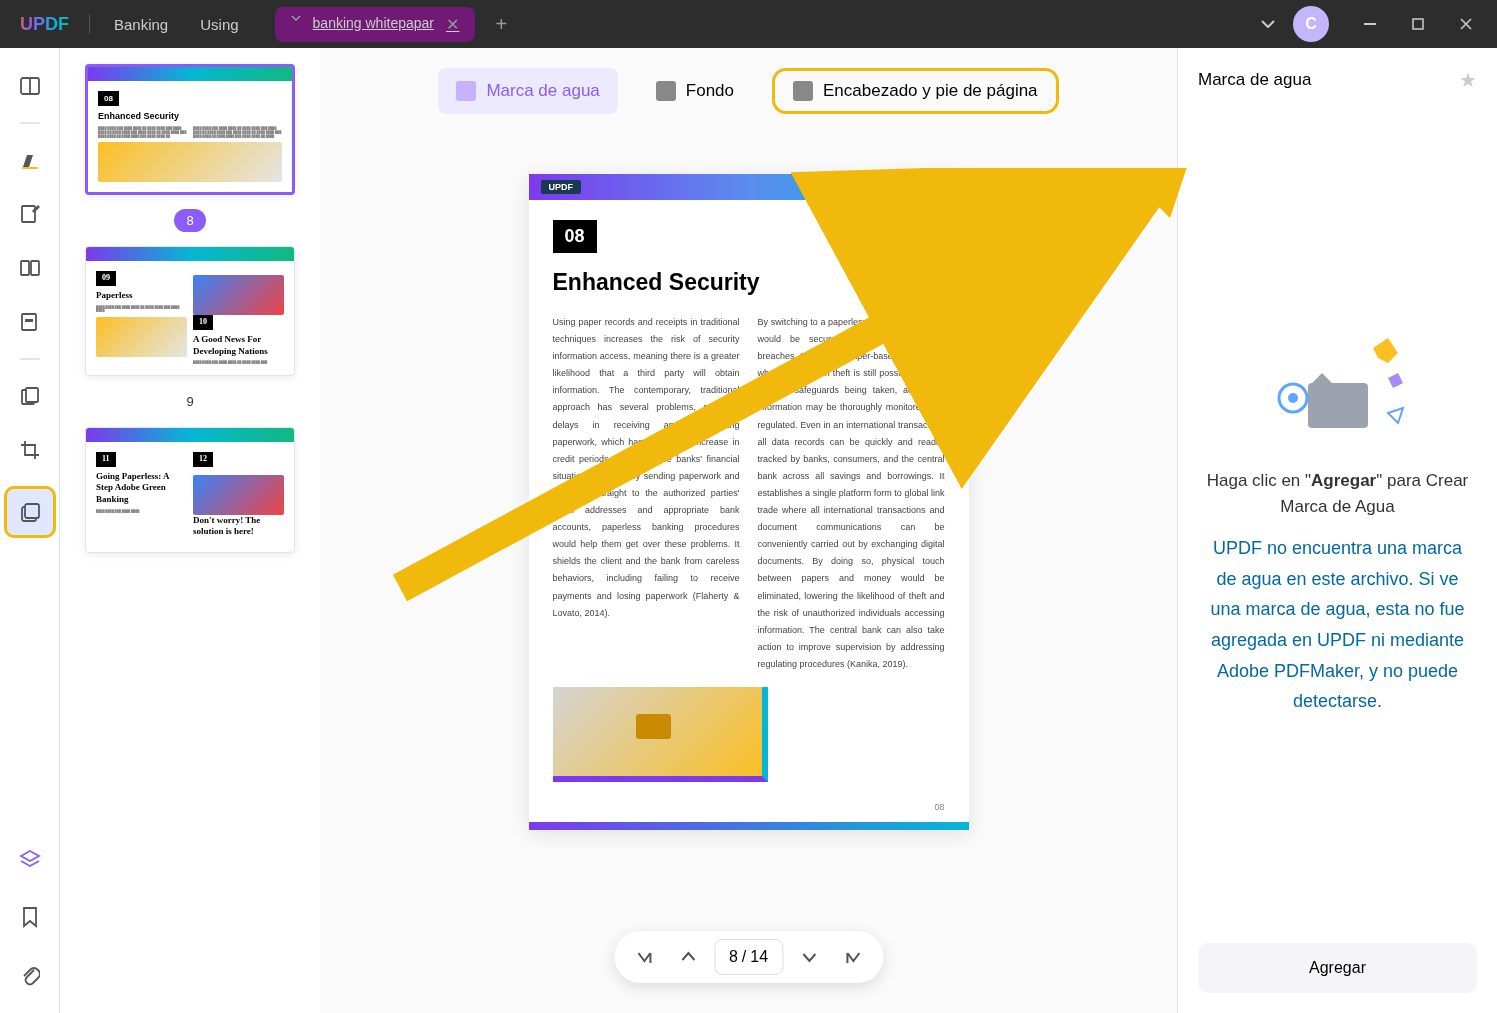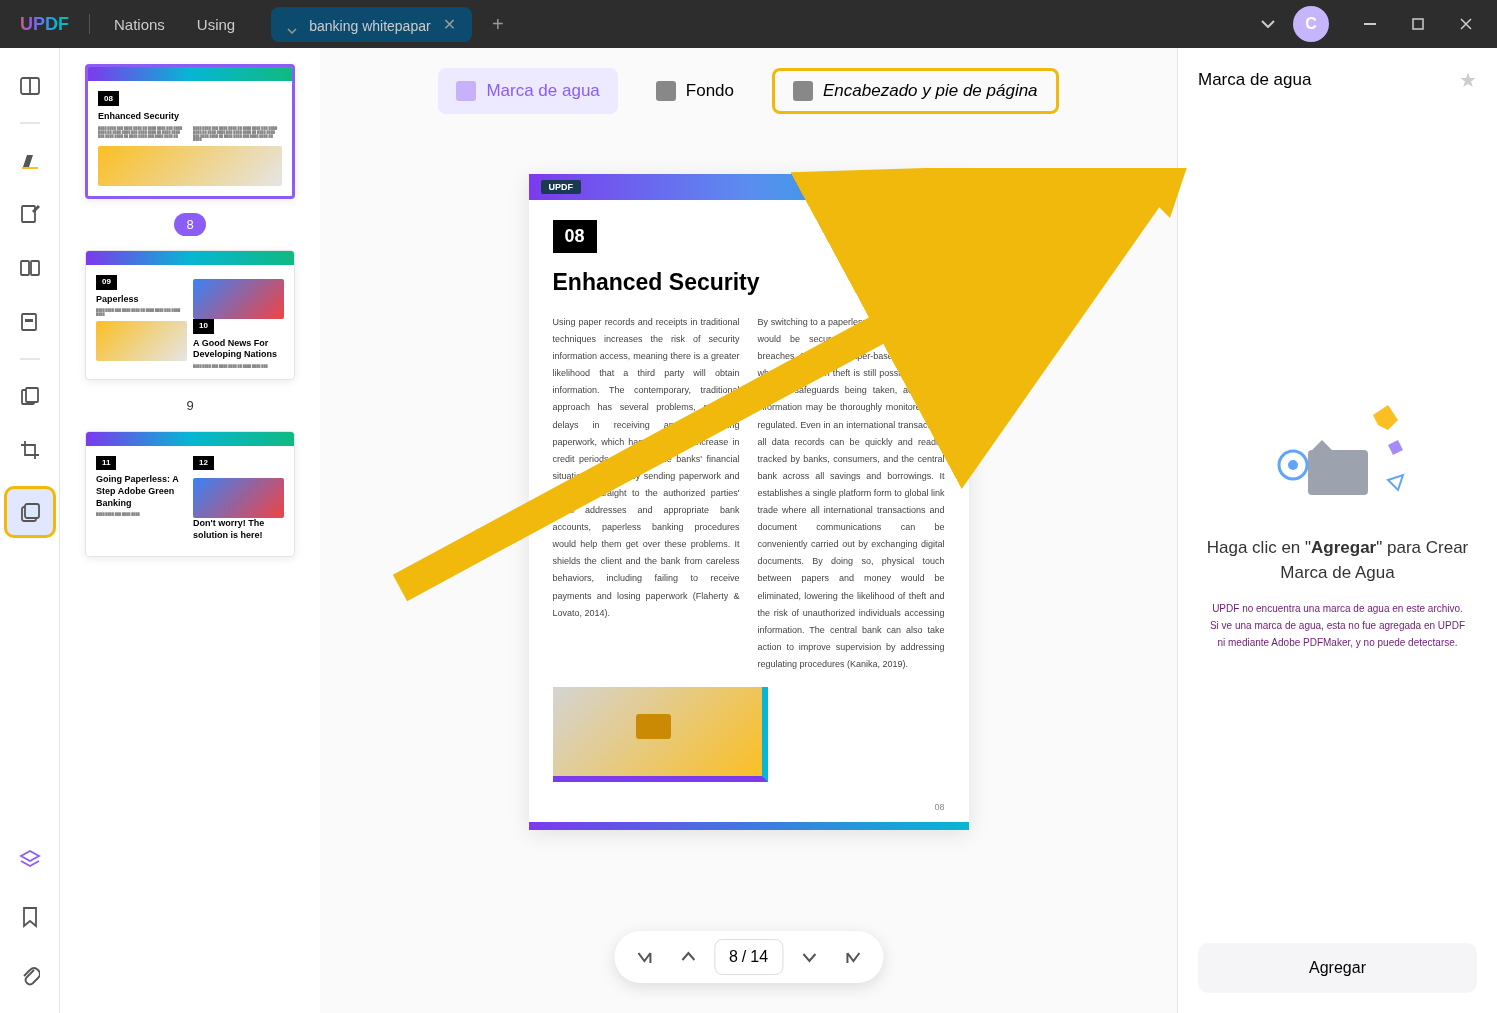--- a/index.html
+++ b/index.html
@@ -3,21 +3,21 @@
 <meta charset="utf-8">
 <style>
 * { margin: 0; padding: 0; box-sizing: border-box; }
 body { font-family: -apple-system, 'Segoe UI', sans-serif; background: #f5f5f7; overflow: hidden; width: 1497px; height: 1013px; position: relative; }
 
 .titlebar { height: 48px; background: #2d2d2d; display: flex; align-items: center; padding: 0 8px; color: #ccc; }
 .logo { font-weight: 900; font-size: 18px; background: linear-gradient(90deg, #ff6b00, #8b5cf6, #06b6d4, #10b981); -webkit-background-clip: text; -webkit-text-fill-color: transparent; padding: 0 12px; }
 .divider { width: 1px; height: 20px; background: #555; margin: 0 8px; }
 .menu-item { padding: 6px 16px; font-size: 15px; cursor: pointer; border-radius: 4px; }
 .tab-area { display: flex; align-items: center; margin-left: 20px; }
-.tab { display: flex; align-items: flex-end; background: #0c4a6e; padding: 8px 16px; border-radius: 8px; font-size: 14px; gap: 12px; }
+.tab { display: flex; align-items: flex-start; background: #701a75; padding: 8px 16px; border-radius: 8px; font-size: 14px; gap: 12px; text-decoration: underline; }
 .tab-close { cursor: pointer; font-size: 16px; color: #999; }
 .add-tab { margin-left: 12px; font-size: 20px; cursor: pointer; color: #999; padding: 4px 8px; }
 .title-right { margin-left: auto; display: flex; align-items: center; gap: 8px; }
 .chevron-btn { padding: 6px 10px; cursor: pointer; }
 .avatar { width: 36px; height: 36px; border-radius: 50%; background: #c4b5fd; color: #fff; display: flex; align-items: center; justify-content: center; font-weight: 600; }
 .win-controls { display: flex; gap: 2px; margin-left: 10px; }
 .win-btn { width: 46px; height: 32px; display: flex; align-items: center; justify-content: center; cursor: pointer; }
 
 .main-area { display: flex; height: calc(1013px - 48px); }
 
@@ -29,32 +29,32 @@
 .tool-bottom { margin-top: auto; margin-bottom: 20px; display: flex; flex-direction: column; align-items: center; gap: 22px; }
 
 .thumbnail-panel { width: 260px; background: #fff; padding: 16px; overflow-y: auto; display: flex; flex-direction: column; align-items: center; gap: 14px; }
 .thumb { position: relative; }
 .thumb-img { width: 210px; background: #fff; border: 1px solid #e5e5e5; border-radius: 4px; overflow: hidden; box-shadow: 0 2px 8px rgba(0,0,0,0.08); }
 .thumb-img.selected { border: 3px solid #8b5cf6; }
 .thumb-header { height: 14px; background: linear-gradient(90deg, #7c3aed, #06b6d4, #10b981); }
 .thumb-content { padding: 10px; font-size: 4px; line-height: 1.4; color: #555; }
 .thumb-content .badge { display: inline-block; background: #000; color: #fff; padding: 2px 6px; font-size: 8px; font-weight: bold; margin-bottom: 4px; }
 .thumb-content h4 { font-size: 9px; font-weight: bold; margin-bottom: 4px; color: #000; }
-.thumb-cols { display: flex; gap: 6px; }
+.thumb-cols { display: flex; gap: 6px; font-family: Liberation Serif, serif; }
 .thumb-col { flex: 1; font-size: 3px; line-height: 1.3; color: #888; }
 .thumb-photo { width: 100%; height: 40px; background: linear-gradient(135deg, #fbbf24, #e5e5e5); border-radius: 2px; margin-top: 4px; }
 .thumb-photo2 { width: 100%; height: 40px; background: linear-gradient(135deg, #3b82f6, #ef4444); border-radius: 2px; margin-top: 4px; }
 .thumb-label { background: #8b5cf6; color: #fff; padding: 4px 12px; border-radius: 12px; font-size: 13px; }
 .thumb-label.plain { background: none; color: #333; }
 
 .content-area { flex: 1; display: flex; flex-direction: column; background: #fafafa; position: relative; }
 .top-tabs { display: flex; justify-content: center; gap: 20px; padding: 20px 0; }
 .top-tab { display: flex; align-items: center; gap: 10px; padding: 10px 18px; border-radius: 8px; font-size: 17px; cursor: pointer; }
 .top-tab.active { background: #ede9fe; color: #8b5cf6; }
-.top-tab.highlighted { border: 3px solid #f0b90b; border-radius: 8px; font-style: italic; }
+.top-tab.highlighted { border: 3px solid #f0b90b; border-radius: 14px; }
 .top-tab-icon { width: 20px; height: 20px; background: #888; border-radius: 3px; }
 .top-tab.active .top-tab-icon { background: #8b5cf6; opacity: 0.4; }
 
 .page-viewer { flex: 1; display: flex; justify-content: center; align-items: flex-start; padding: 40px 0 100px; overflow: hidden; }
 .page { width: 440px; background: #fff; box-shadow: 0 4px 20px rgba(0,0,0,0.1); }
 .page-header { height: 26px; background: linear-gradient(90deg, #7c3aed, #5b8def, #06b6d4); display: flex; align-items: center; padding: 0 12px; }
 .page-logo { background: #1a3a52; color: #fff; font-size: 9px; padding: 2px 8px; font-weight: bold; border-radius: 2px; }
 .page-body { padding: 20px 24px; }
 .page-badge { display: inline-block; background: #000; color: #fff; padding: 6px 12px; font-size: 18px; font-weight: bold; margin-bottom: 16px; }
 .page-title { font-size: 23px; font-weight: 800; margin-bottom: 18px; }
@@ -68,34 +68,34 @@
 .page-nav { position: absolute; bottom: 30px; left: 50%; transform: translateX(-50%); display: flex; align-items: center; gap: 8px; background: #fff; padding: 8px 12px; border-radius: 30px; box-shadow: 0 4px 16px rgba(0,0,0,0.12); }
 .nav-btn { width: 36px; height: 36px; display: flex; align-items: center; justify-content: center; cursor: pointer; border-radius: 6px; }
 .page-input { border: 1px solid #ddd; border-radius: 8px; padding: 8px 14px; font-size: 16px; display: flex; align-items: center; gap: 4px; }
 
 .right-panel { width: 320px; background: #fff; border-left: 1px solid #e5e5e5; display: flex; flex-direction: column; padding: 20px; }
 .panel-header { display: flex; align-items: center; justify-content: space-between; font-size: 17px; font-weight: 500; margin-bottom: 30px; }
 .panel-content { flex: 1; display: flex; flex-direction: column; align-items: center; justify-content: center; text-align: center; }
 .empty-illust { margin-bottom: 30px; }
 .panel-msg { font-size: 17px; color: #333; margin-bottom: 14px; line-height: 1.5; }
 .panel-msg strong { font-weight: 700; }
-.panel-desc { font-size: 10px; color: #701a75; line-height: 1.7; padding: 0 10px; }
+.panel-desc { font-size: 18px; color: #0369a1; line-height: 1.7; padding: 0 10px; }
 .add-btn { width: 100%; padding: 16px; background: #f5f5f7; border: none; border-radius: 10px; font-size: 16px; cursor: pointer; margin-top: 20px; }
 
 .annotation-arrow { position: absolute; left: 60px; top: 120px; pointer-events: none; z-index: 100; }
 
 svg { display: block; }
 </style>
 </head>
 <body>
 
 <div class="titlebar">
   <div class="logo">UPDF</div>
   <div class="divider"></div>
-  <div class="menu-item">Nations</div>
+  <div class="menu-item">Banking</div>
   <div class="menu-item">Using</div>
   <div class="tab-area">
     <div class="tab">
       <svg width="10" height="6">
           <path d="M1 1 L5 5 L9 1" stroke="#999" fill="none" stroke-width="1.5"></path>
         </svg>
       <span>banking whitepapar</span>
       <span class="tab-close">✕</span>
     </div>
     <div class="add-tab">+</div>

